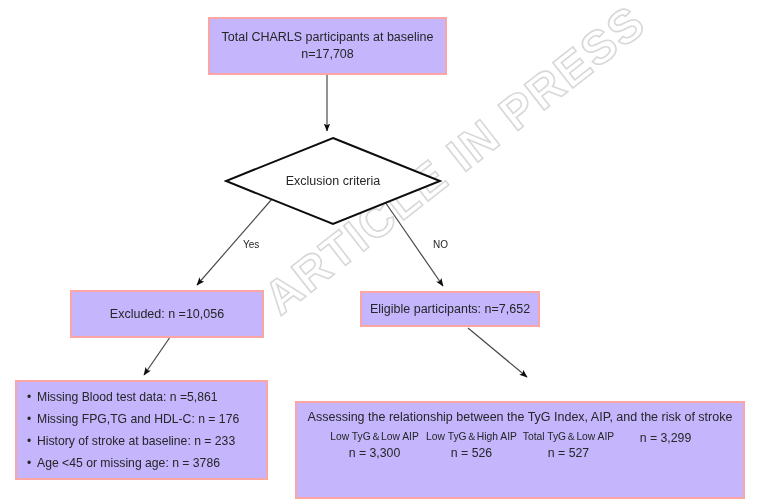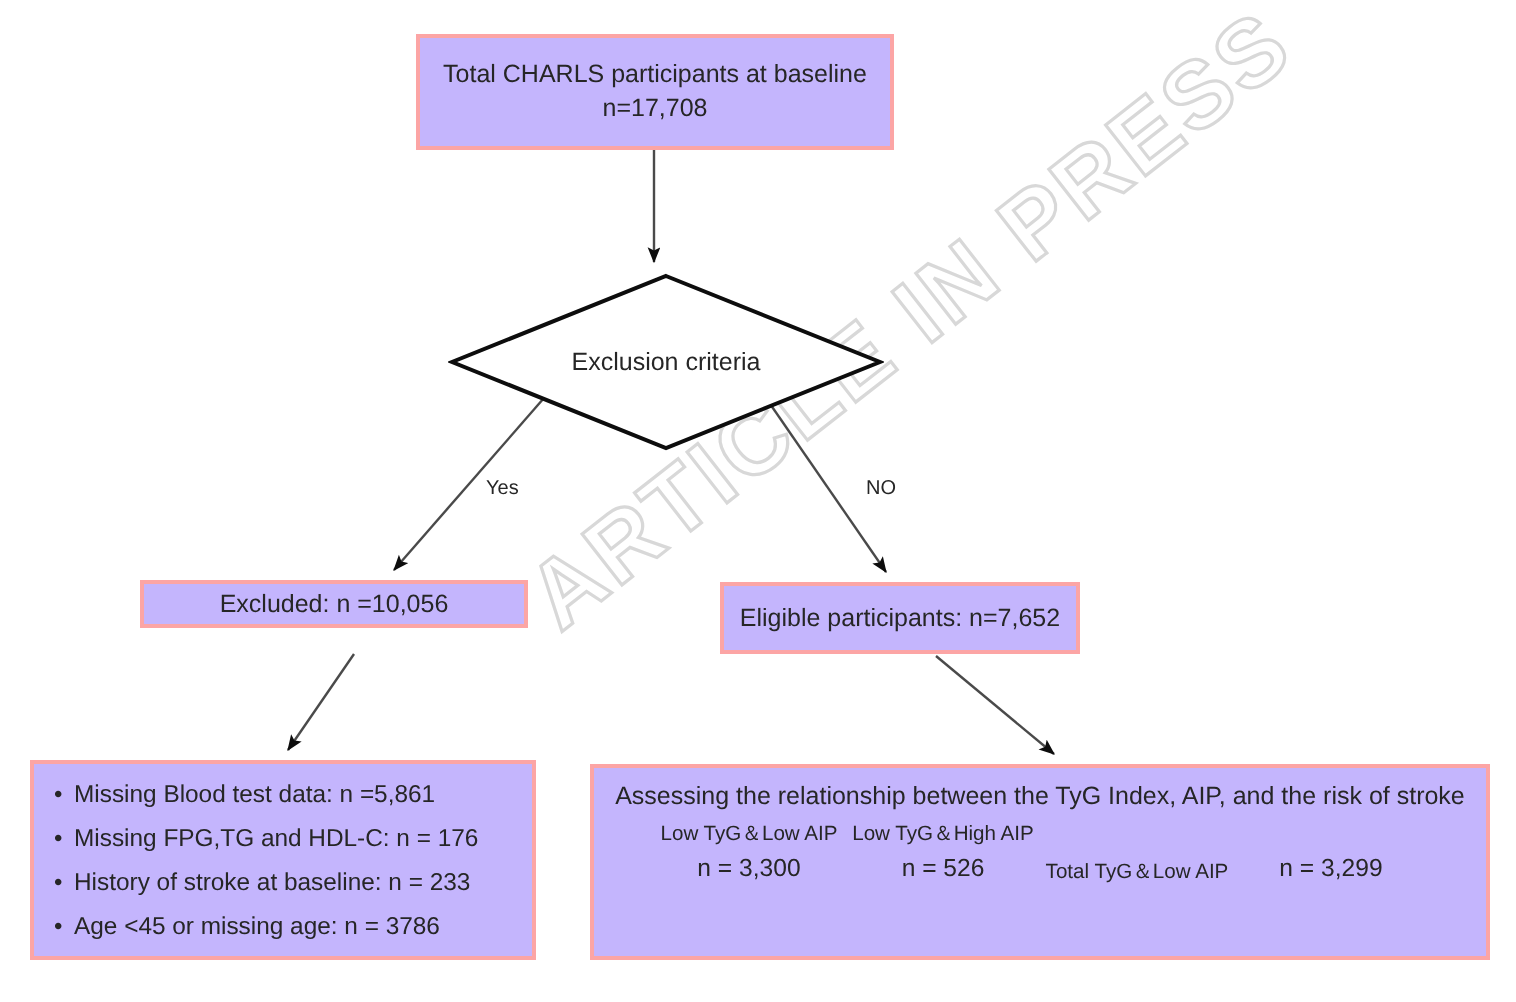--- a/index.html
+++ b/index.html
@@ -111,21 +111,21 @@
     justify-content: center;
     font-size: 12.5px;
     color: #262626;
   }
 
   
   #node-excluded {
     left: 70px;
     top: 290px;
     width: 194px;
-    height: 24px;
+    height: 48px;
   }
   #node-eligible {
     left: 360px;
     top: 291px;
     width: 180px;
     height: 36px;
   }
 
   
   #node-reasons {
@@ -148,39 +148,38 @@
   #node-reasons .bullet .dot {
     display: inline-block;
     width: 10px;
     font-size: 12px;
     color: #262626;
   }
 
   
   #node-outcome {
     left: 295px;
-    top: 382px;
+    top: 401px;
     width: 450px;
     height: 98px;
     justify-content: flex-start;
     padding-top: 6px;
   }
   #node-outcome .headline {
     font-size: 12.5px;
     line-height: 17px;
     color: #262626;
     text-align: center;
     width: 430px;
     white-space: normal;
   }
   #node-outcome .groups {
     display: flex;
     width: 388px;
     margin-top: 3px;
-    align-items: flex-end;
   }
   #node-outcome .group {
     flex: 1 1 0;
     text-align: center;
   }
   #node-outcome .group .g-label {
     font-size: 10.3px;
     line-height: 15px;
     color: #262626;
     white-space: nowrap;
@@ -278,20 +277,21 @@
       <div class="group">
         <div class="g-label">Low TyG＆Low AIP</div>
         <div class="g-count">n = 3,300</div>
       </div>
       <div class="group">
         <div class="g-label">Low TyG＆High AIP</div>
         <div class="g-count">n = 526</div>
       </div>
       <div class="group">
         <div class="g-label">Total TyG＆Low AIP</div>
+        <div class="g-count">n = 527</div>
       </div>
       <div class="group">
         <div class="g-count">n = 3,299</div>
       </div>
     </div>
   </div>
 
 </div>
 
 </body></html>

